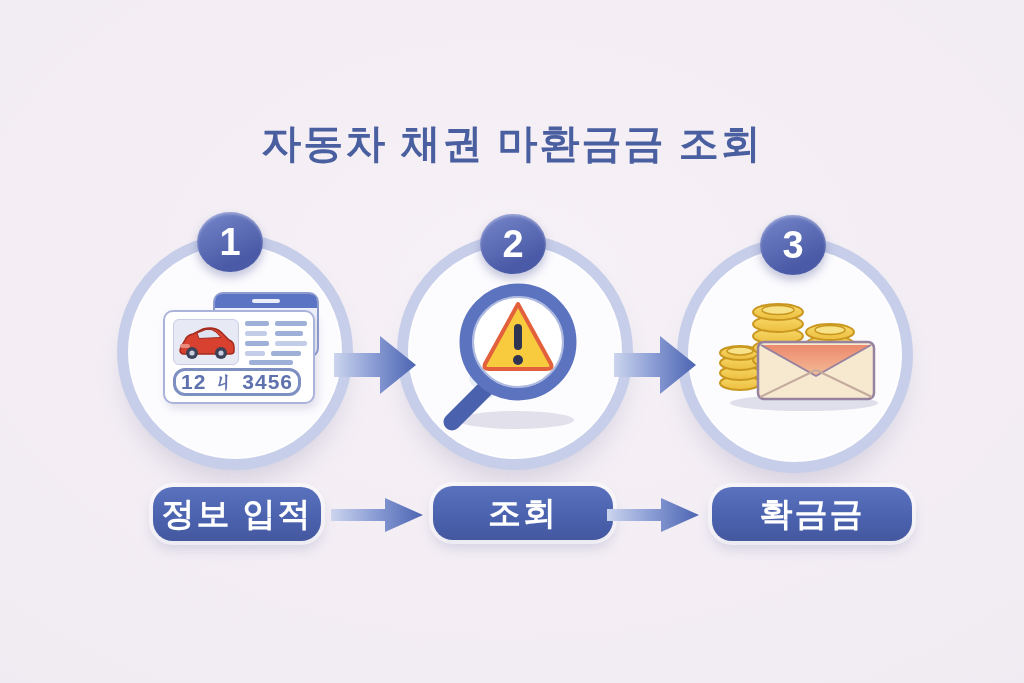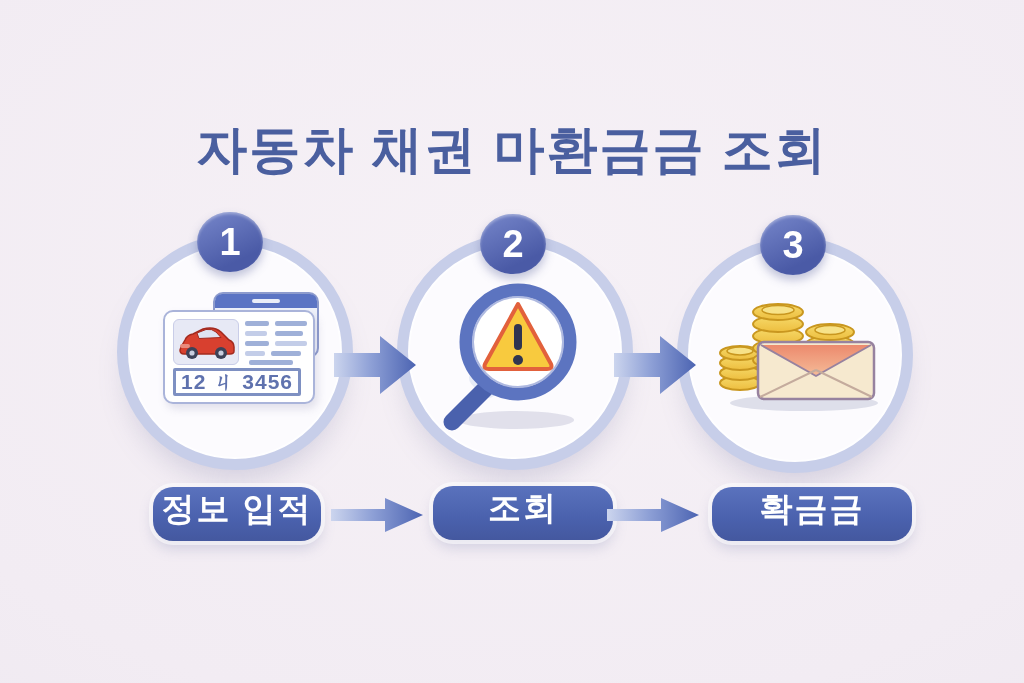--- a/index.html
+++ b/index.html
@@ -7,21 +7,21 @@
     font-family:"Liberation Sans","DejaVu Sans",sans-serif;
     background:#e9e4eb;
   }
   .stage{
     position:relative;width:1024px;height:683px;margin:0 auto;overflow:hidden;
     background:radial-gradient(120% 120% at 50% 40%, #f6f1f6 0%, #f2ecf3 55%, #ece6ee 100%);
   }
   
   .title{
     position:absolute;left:0;right:0;top:116px;margin:0;
-    text-align:center;font-size:51px;font-weight:bold;letter-spacing:2px;
+    text-align:center;font-size:40px;font-weight:bold;letter-spacing:2px;
     color:#4a5f9f;
   }
   
   .circle{
     position:absolute;width:236px;height:236px;border-radius:50%;
     box-sizing:border-box;border:11px solid #c7cee9;background:#fcfbfe;
     box-shadow:0 20px 28px -10px rgba(125,125,165,.28), inset 0 0 0 2px rgba(255,255,255,.7);
   }
   .c1{left:117px;top:234px;}
   .c2{left:397px;top:234px;}
@@ -57,32 +57,32 @@
     box-shadow:3px 5px 9px rgba(120,120,160,.20);z-index:3;
   }
   .carbox{
     position:absolute;left:8px;top:7px;width:64px;height:44px;
     background:#e7e9f5;border:1px solid #c9cde8;border-radius:6px;overflow:hidden;
   }
   .tl{position:absolute;height:5px;border-radius:2px;background:#9fb0d8;}
   .tl.light{background:#c3cde8;}
   .plate{
     position:absolute;left:8px;top:56px;width:128px;height:28px;
-    box-sizing:border-box;background:#ffffff;border:3px solid #7e90c2;border-radius:2px;
+    box-sizing:border-box;background:#ffffff;border:3px solid #7e90c2;border-radius:12px;
     display:flex;align-items:center;justify-content:center;
     font-size:21px;font-weight:bold;letter-spacing:1px;color:#5f72ae;
   }
   
   .icon-abs{position:absolute;z-index:3;}
   .arrow{position:absolute;z-index:6;}
   
   .pill{
     position:absolute;height:54px;border-radius:20px;box-sizing:border-box;
     background:linear-gradient(180deg,#5a72bd 0%,#4a61ad 60%,#44589f 100%);
-    display:flex;justify-content:center;
+    display:flex;align-items:center;justify-content:center;
     color:#ffffff;font-size:33px;font-weight:bold;letter-spacing:2px;
     box-shadow:0 0 0 4px rgba(255,255,255,.55), 0 7px 14px rgba(110,120,170,.28);
   }
   .p1{left:153px;top:487px;width:168px;}
   .p2{left:433px;top:486px;width:180px;}
   .p3{left:712px;top:487px;width:200px;}
 </style>
 </head>
 <body>
 

